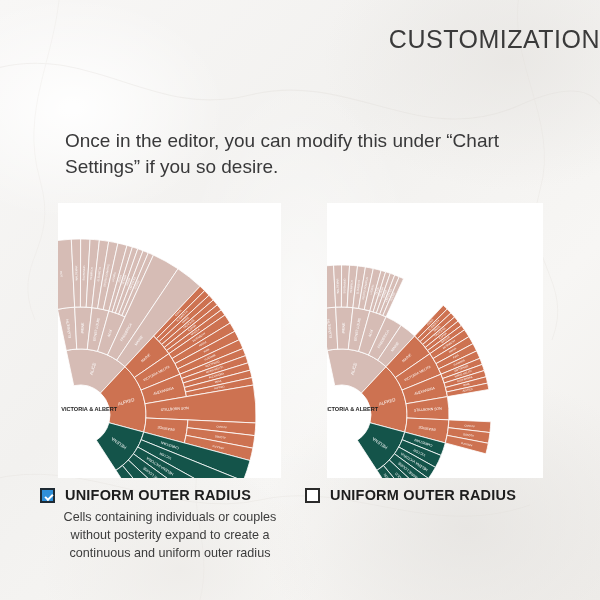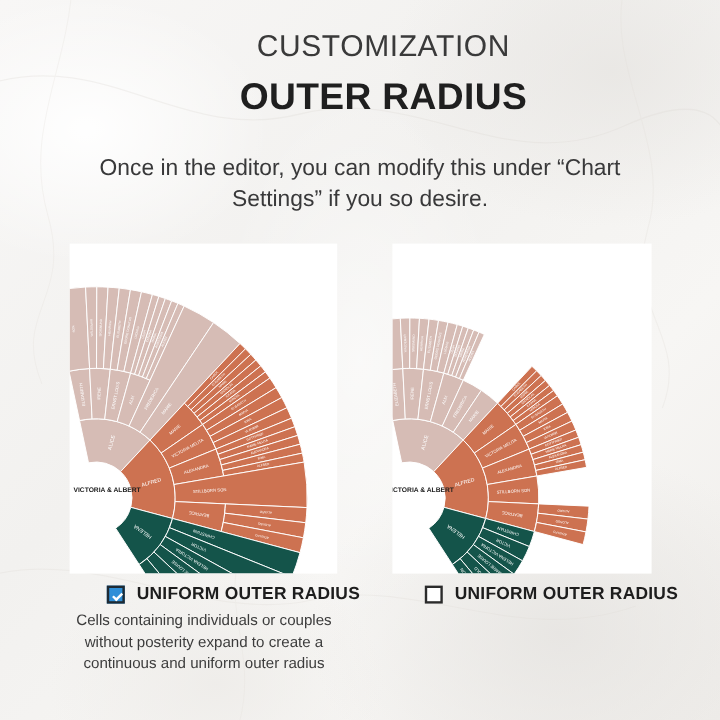--- a/index.html
+++ b/index.html
@@ -19,50 +19,50 @@
       radial-gradient(ellipse 300px 220px at 78% 88%, rgba(229,227,224,.8), rgba(255,255,255,0) 70%),
       radial-gradient(ellipse 200px 150px at 30% 95%, rgba(238,236,233,.9), rgba(255,255,255,0) 70%),
       radial-gradient(ellipse 160px 300px at 50% 50%, rgba(255,255,255,.55), rgba(255,255,255,0) 75%),
       linear-gradient(135deg,#f8f7f6 0%,#f2f1ef 40%,#f7f6f4 70%,#efedea 100%);
     pointer-events:none;
   }
   .veins{position:absolute;inset:0;pointer-events:none;opacity:.30;}
 
   .page{position:absolute;inset:0;}
 
-  .hdr{position:absolute;left:0;right:0;top:26px;text-align:center;margin-left:39px;}
+  .hdr{position:absolute;left:0;right:0;top:26px;text-align:right;margin-left:39px;}
   .kicker{
     font-size:25px;letter-spacing:.5px;color:#3a3a3a;font-weight:400;
     line-height:1.1;
   }
   .title{
     font-size:31px;font-weight:700;color:#1f1f1f;letter-spacing:.3px;
     margin-top:10px;line-height:1.1;
   }
   .sub{
     position:absolute;left:50%;transform:translateX(-50%);
-    top:128px;width:470px;text-align:center;
+    top:128px;width:470px;text-align:left;
     font-size:19px;color:#39393a;line-height:1.38;font-weight:400;
   }
 
   .cards{position:absolute;top:203px;left:0;right:0;height:276px;}
   .card{
     position:absolute;top:0;height:275px;background:#ffffff;
     overflow:hidden;
   }
   .card.left{left:58px;width:223px;}
   .card.right{left:327px;width:216px;}
   .card svg{display:block;}
 
   .options{position:absolute;top:484px;left:0;right:0;height:116px;}
   .opt{position:absolute;top:0;text-align:center;}
   .opt.left{left:40px;width:260px;}
   .opt.right{left:305px;width:260px;}
 
-  .optHead{display:flex;align-items:center;justify-content:flex-end;gap:10px;height:22px;}
+  .optHead{display:flex;align-items:center;justify-content:flex-start;gap:10px;height:22px;}
   .cbx{
     width:15px;height:15px;box-sizing:border-box;
     border:2px solid #2b2b2b;background:#ffffff;
     position:relative;flex:0 0 auto;
   }
   .cbx.on{background:#2f8fd8;border-color:#1e2a33;}
   .cbx.on:after{
     content:"";position:absolute;left:3px;top:4px;width:6px;height:3px;
     border-left:2px solid #fff;border-bottom:2px solid #fff;
     transform:rotate(-45deg);
@@ -84,21 +84,20 @@
   <path d="M-10 480 C 80 455, 170 520, 260 500 S 430 540, 530 505" stroke="#e0dcd7" stroke-width="1" fill="none"></path>
   <path d="M520 -10 C 505 60, 560 120, 540 190 S 575 280, 552 340" stroke="#e2ded9" stroke-width="1" fill="none"></path>
   <path d="M60 -10 C 55 60, 20 110, 40 180 S 10 260, 35 320" stroke="#e4e0db" stroke-width=".9" fill="none"></path>
   <path d="M200 600 C 215 540, 180 500, 205 450" stroke="#e4e0db" stroke-width=".9" fill="none"></path>
 </svg>
 
 <div class="page">
 
   <div class="hdr">
     <div class="kicker">CUSTOMIZATION</div>
-    <div class="title">OUTER RADIUS</div>
   </div>
 
   <div class="sub">Once in the editor, you can modify this under “Chart Settings” if you so desire.</div>
 
   <div class="cards">
 
     <div class="card left">
       <svg width="223" height="275" viewBox="0 0 223 275">
         <defs>
           <g id="dummy"></g>

